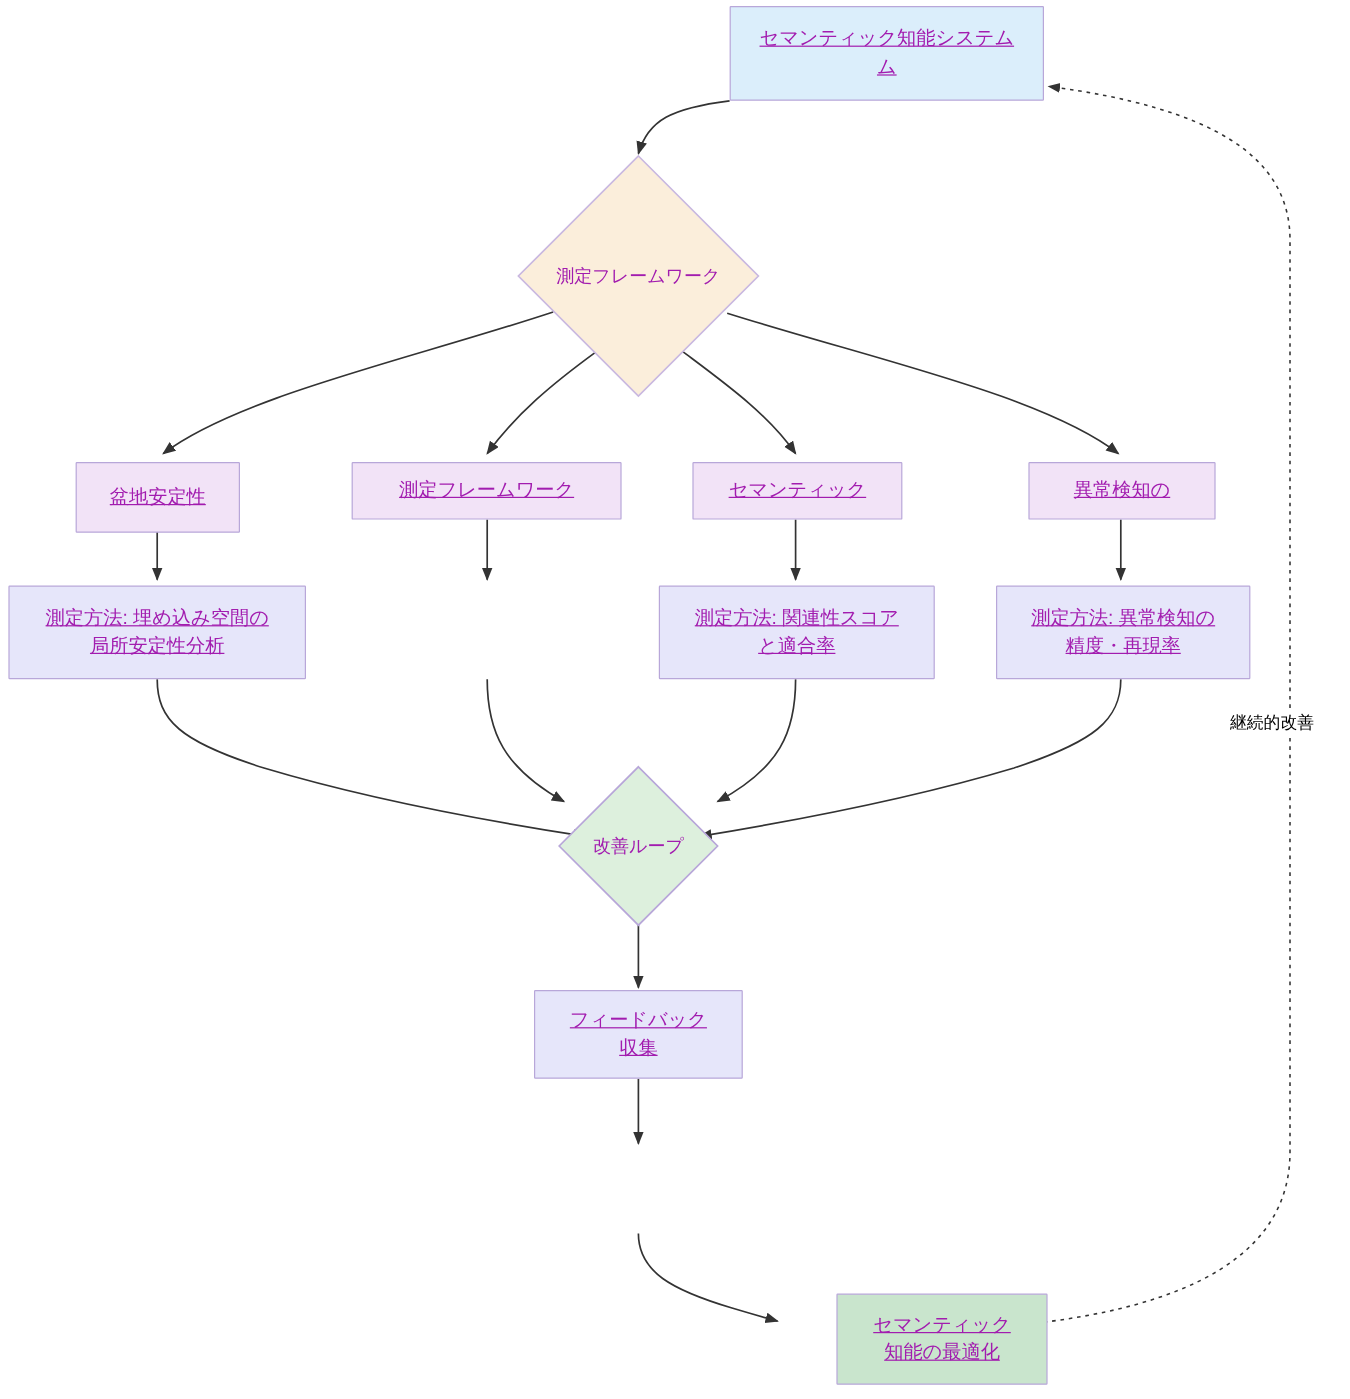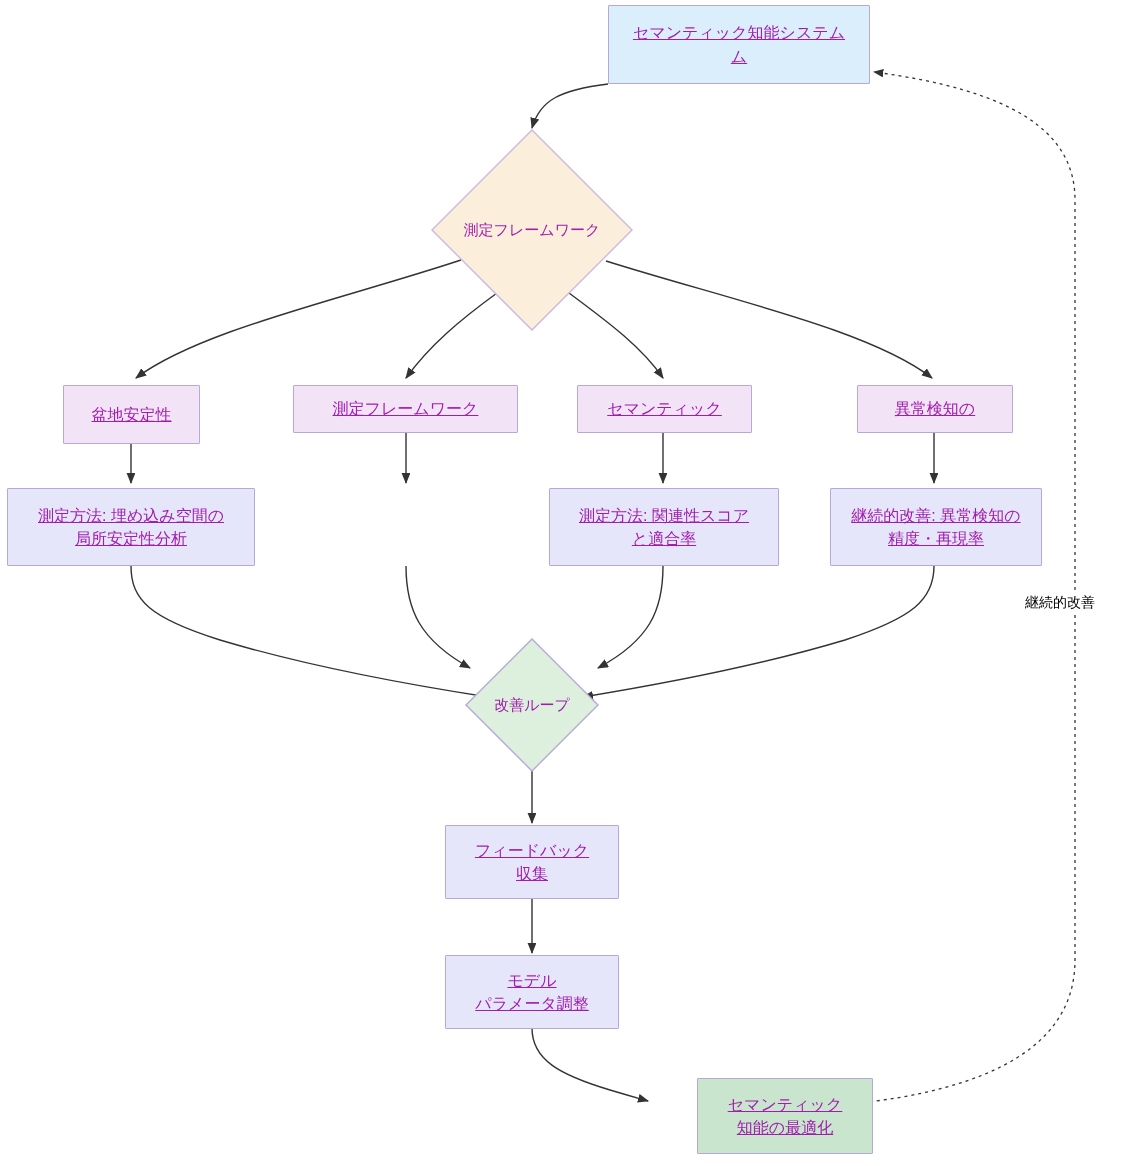--- a/index.html
+++ b/index.html
@@ -142,34 +142,32 @@
 
   <div class="node rect fill-purple" style="left:857px; top:385px; width:156px; height:48px;">異常検知の</div>
 
   <div class="node rect fill-lav" style="left:7px; top:488px; width:248px; height:78px;">測定方法: 埋め込み空間の
 局所安定性分析</div>
 
 
   <div class="node rect fill-lav" style="left:549px; top:488px; width:230px; height:78px;">測定方法: 関連性スコア
 と適合率</div>
 
-  <div class="node rect fill-lav" style="left:830px; top:488px; width:212px; height:78px;">継続的改善: 異常検知の
+  <div class="node rect fill-lav" style="left:830px; top:488px; width:212px; height:78px;">測定方法: 異常検知の
 精度・再現率</div>
 
   <div class="diamond-wrap" style="left:464px; top:637px; width:136px; height:136px;">
     <svg class="diamond-shape" viewBox="0 0 136 136" xmlns="http://www.w3.org/2000/svg">
       <polygon points="68,2 134,68 68,134 2,68" fill="#ddf0dd" stroke="#b8a7d9" stroke-width="1.4"></polygon>
     </svg>
     <div class="diamond-label">改善ループ</div>
   </div>
 
   <div class="node rect fill-lav" style="left:445px; top:825px; width:174px; height:74px;">フィードバック
 収集</div>
 
-  <div class="node rect fill-lav" style="left:445px; top:955px; width:174px; height:74px;">モデル
-パラメータ調整</div>
 
   <div class="node rect fill-green" style="left:652px; top:1078px; width:176px; height:76px;margin-left:45px;">セマンティック
 知能の最適化</div>
 
   <div class="edge-label" style="left:1022px; top:593px;">継続的改善</div>
 
 </div>
 
 </body></html>

